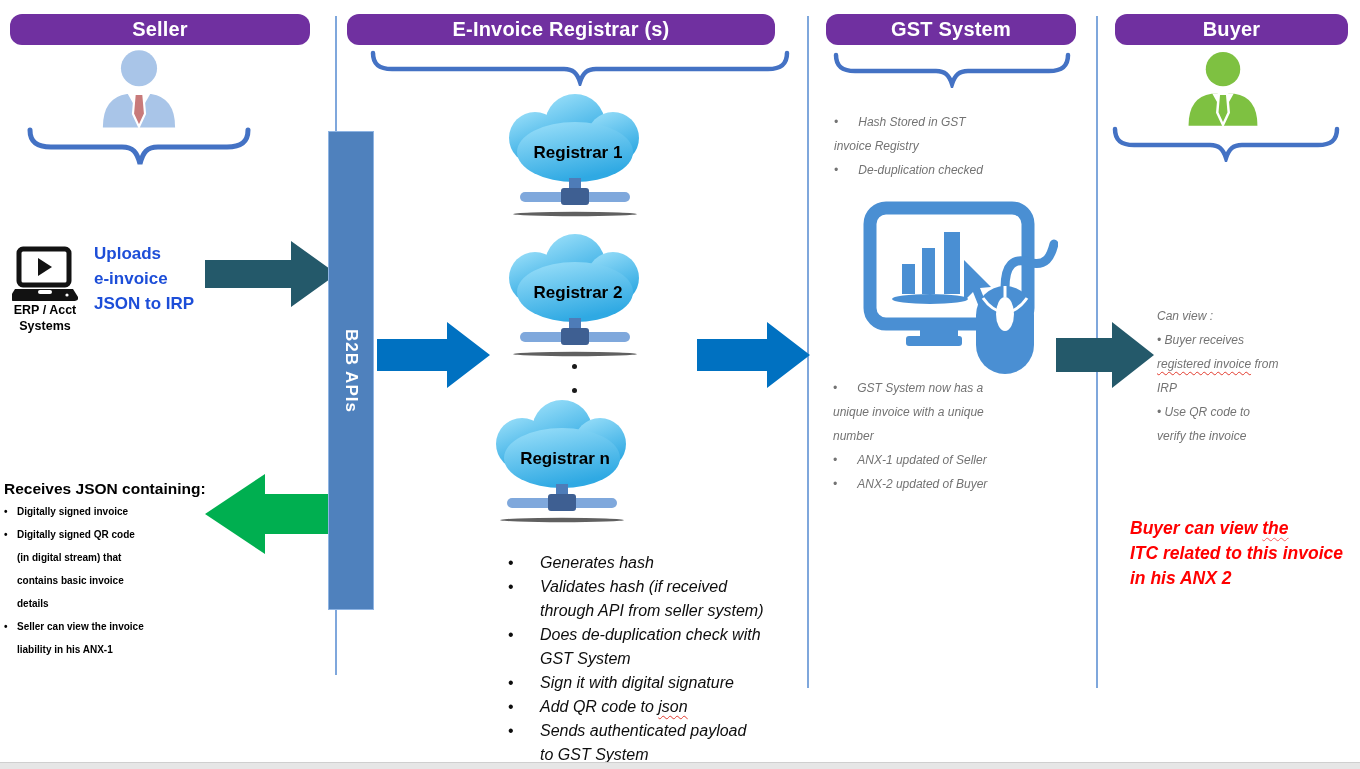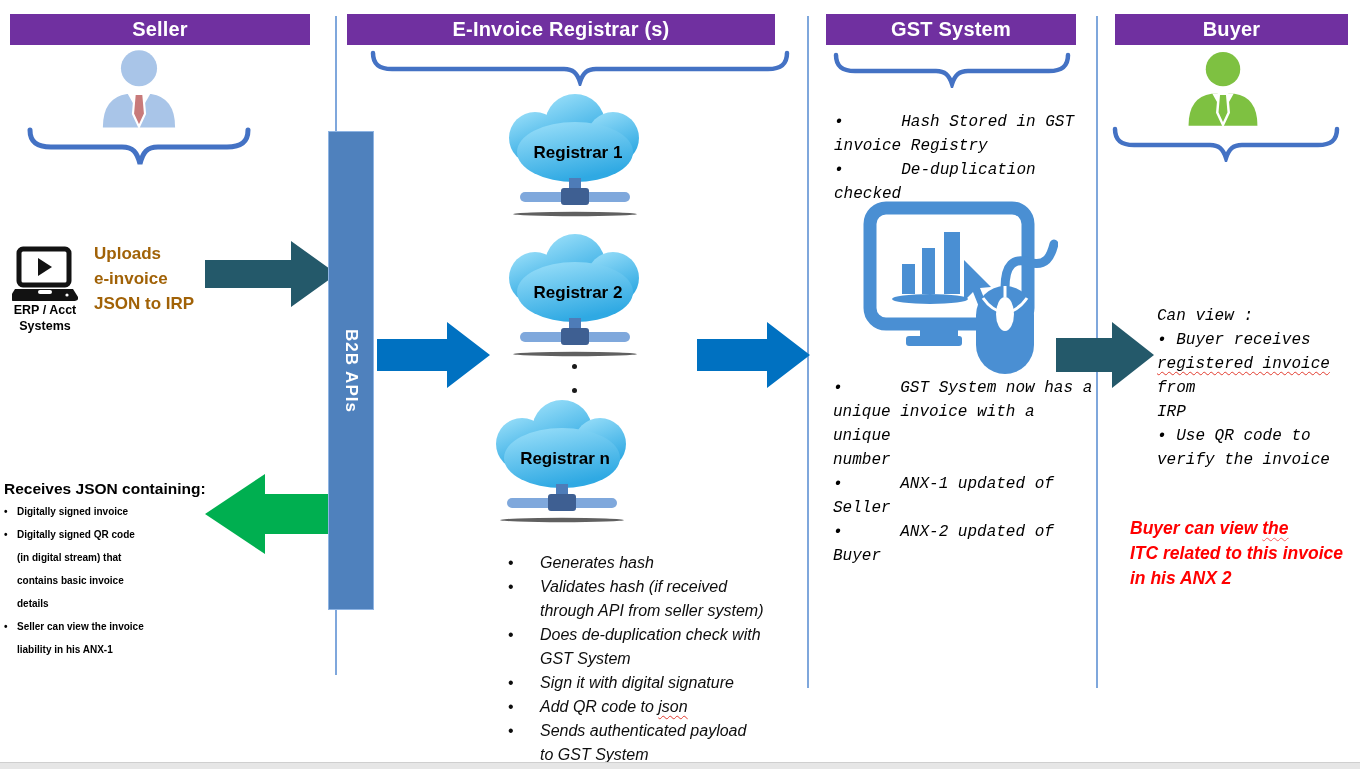--- a/index.html
+++ b/index.html
@@ -3,37 +3,37 @@
 <meta charset="utf-8">
 <style>
   html,body{margin:0;padding:0;background:#fff;}
   #canvas{
     position:relative;width:1360px;height:769px;overflow:hidden;background:#ffffff;
     font-family:"Liberation Sans",sans-serif;color:#111;
   }
   .abs{position:absolute;}
   .hdr{
     position:absolute;height:31px;line-height:31px;background:#7030A0;color:#fff;
-    font-weight:bold;font-size:20px;text-align:center;letter-spacing:.2px;
+    font-weight:bold;font-size:20px;text-align:center;letter-spacing:.2px;border-radius:12px;
   }
   .vline{position:absolute;width:2px;background:#7FA7DC;}
   .pl{white-space:pre-line;}
   
   .erp-label{font-weight:bold;font-size:12.5px;line-height:16px;text-align:center;color:#000;}
-  .upload{font-weight:bold;font-size:17px;line-height:25px;color:#a16207;}
+  .upload{font-weight:bold;font-size:17px;line-height:25px;color:#1d4ed8;}
   .rcv-title{font-weight:bold;font-size:15.5px;line-height:23px;color:#000;}
   ul.rcv{list-style:none;margin:0;padding:0;font-weight:bold;font-size:10px;line-height:23px;color:#000;}
   ul.rcv li{position:relative;padding-left:13px;}
   ul.rcv li::before{content:"•";position:absolute;left:0;top:0;}
   
   ul.reg{list-style:none;margin:0;padding:0;font-style:italic;font-size:16px;line-height:24px;color:#0d0d0d;}
   ul.reg li{position:relative;padding-left:46px;}
   ul.reg li::before{content:"•";position:absolute;left:14px;font-style:normal;}
   
-  .ital{font-style:italic;font-size:16px;line-height:24px;color:#000000;font-family:Liberation Mono, monospace;}
+  .ital{font-style:italic;font-size:12px;line-height:24px;color:#737373;}
   .ib::before{content:"•\00a0\00a0\00a0\00a0\00a0\00a0";}
   .ib2::before{content:"•\00a0";}
   .sq{text-decoration:underline;text-decoration-style:wavy;text-decoration-color:#e23b2e;text-decoration-thickness:1px;text-underline-offset:3px;}
   .sq-r{text-decoration:underline;text-decoration-style:wavy;text-decoration-color:#ff5a5a;text-decoration-thickness:1px;text-underline-offset:3px;margin-top:8px;}
   .note{color:#FF0000;font-weight:bold;font-style:italic;font-size:17.5px;line-height:25px;}
   
   .b2b{
     position:absolute;left:328px;top:131px;width:44px;height:477px;background:#4F81BD;
     border:1px solid #8EB4E3;display:flex;align-items:center;justify-content:center;
   }

